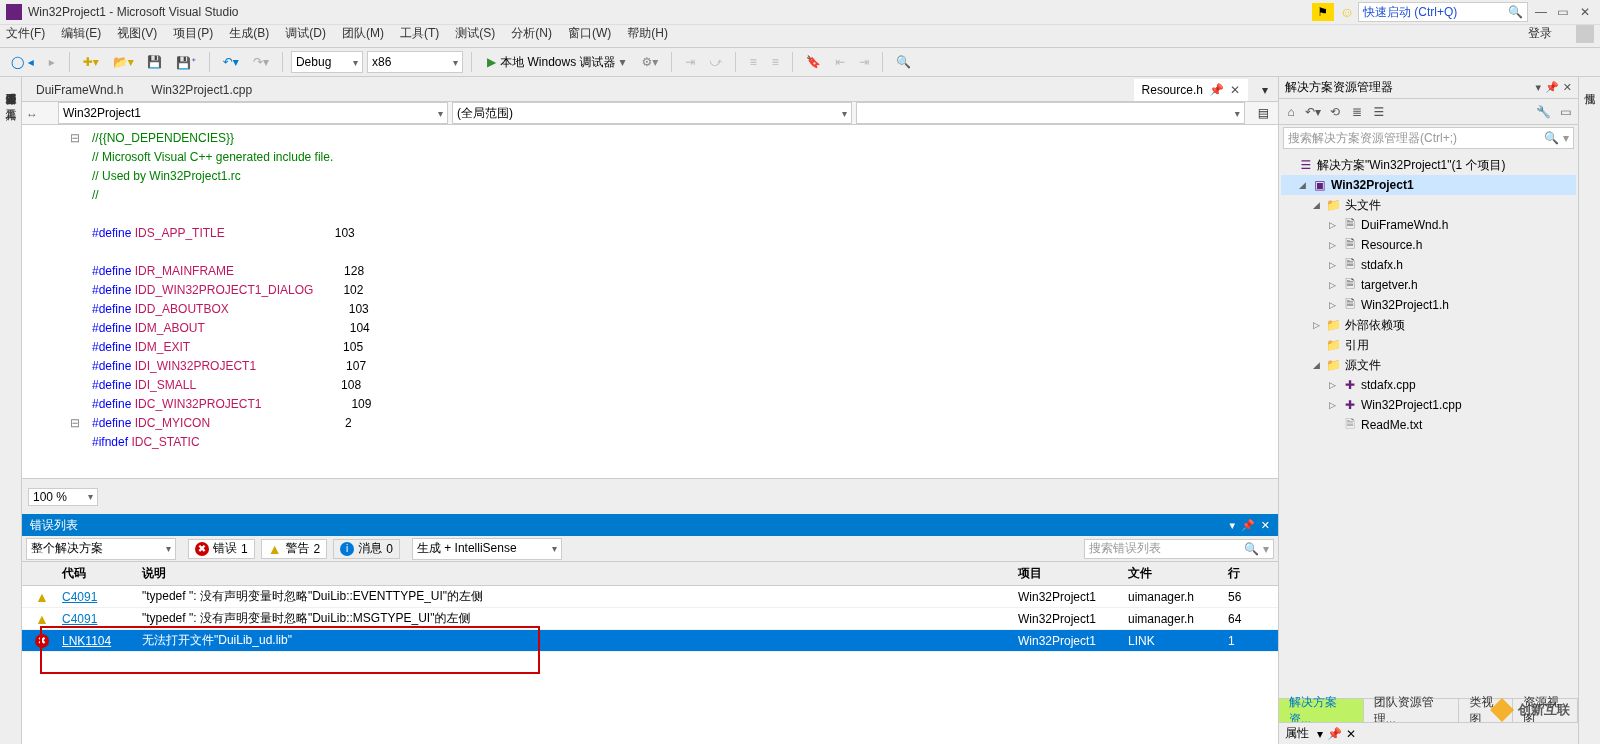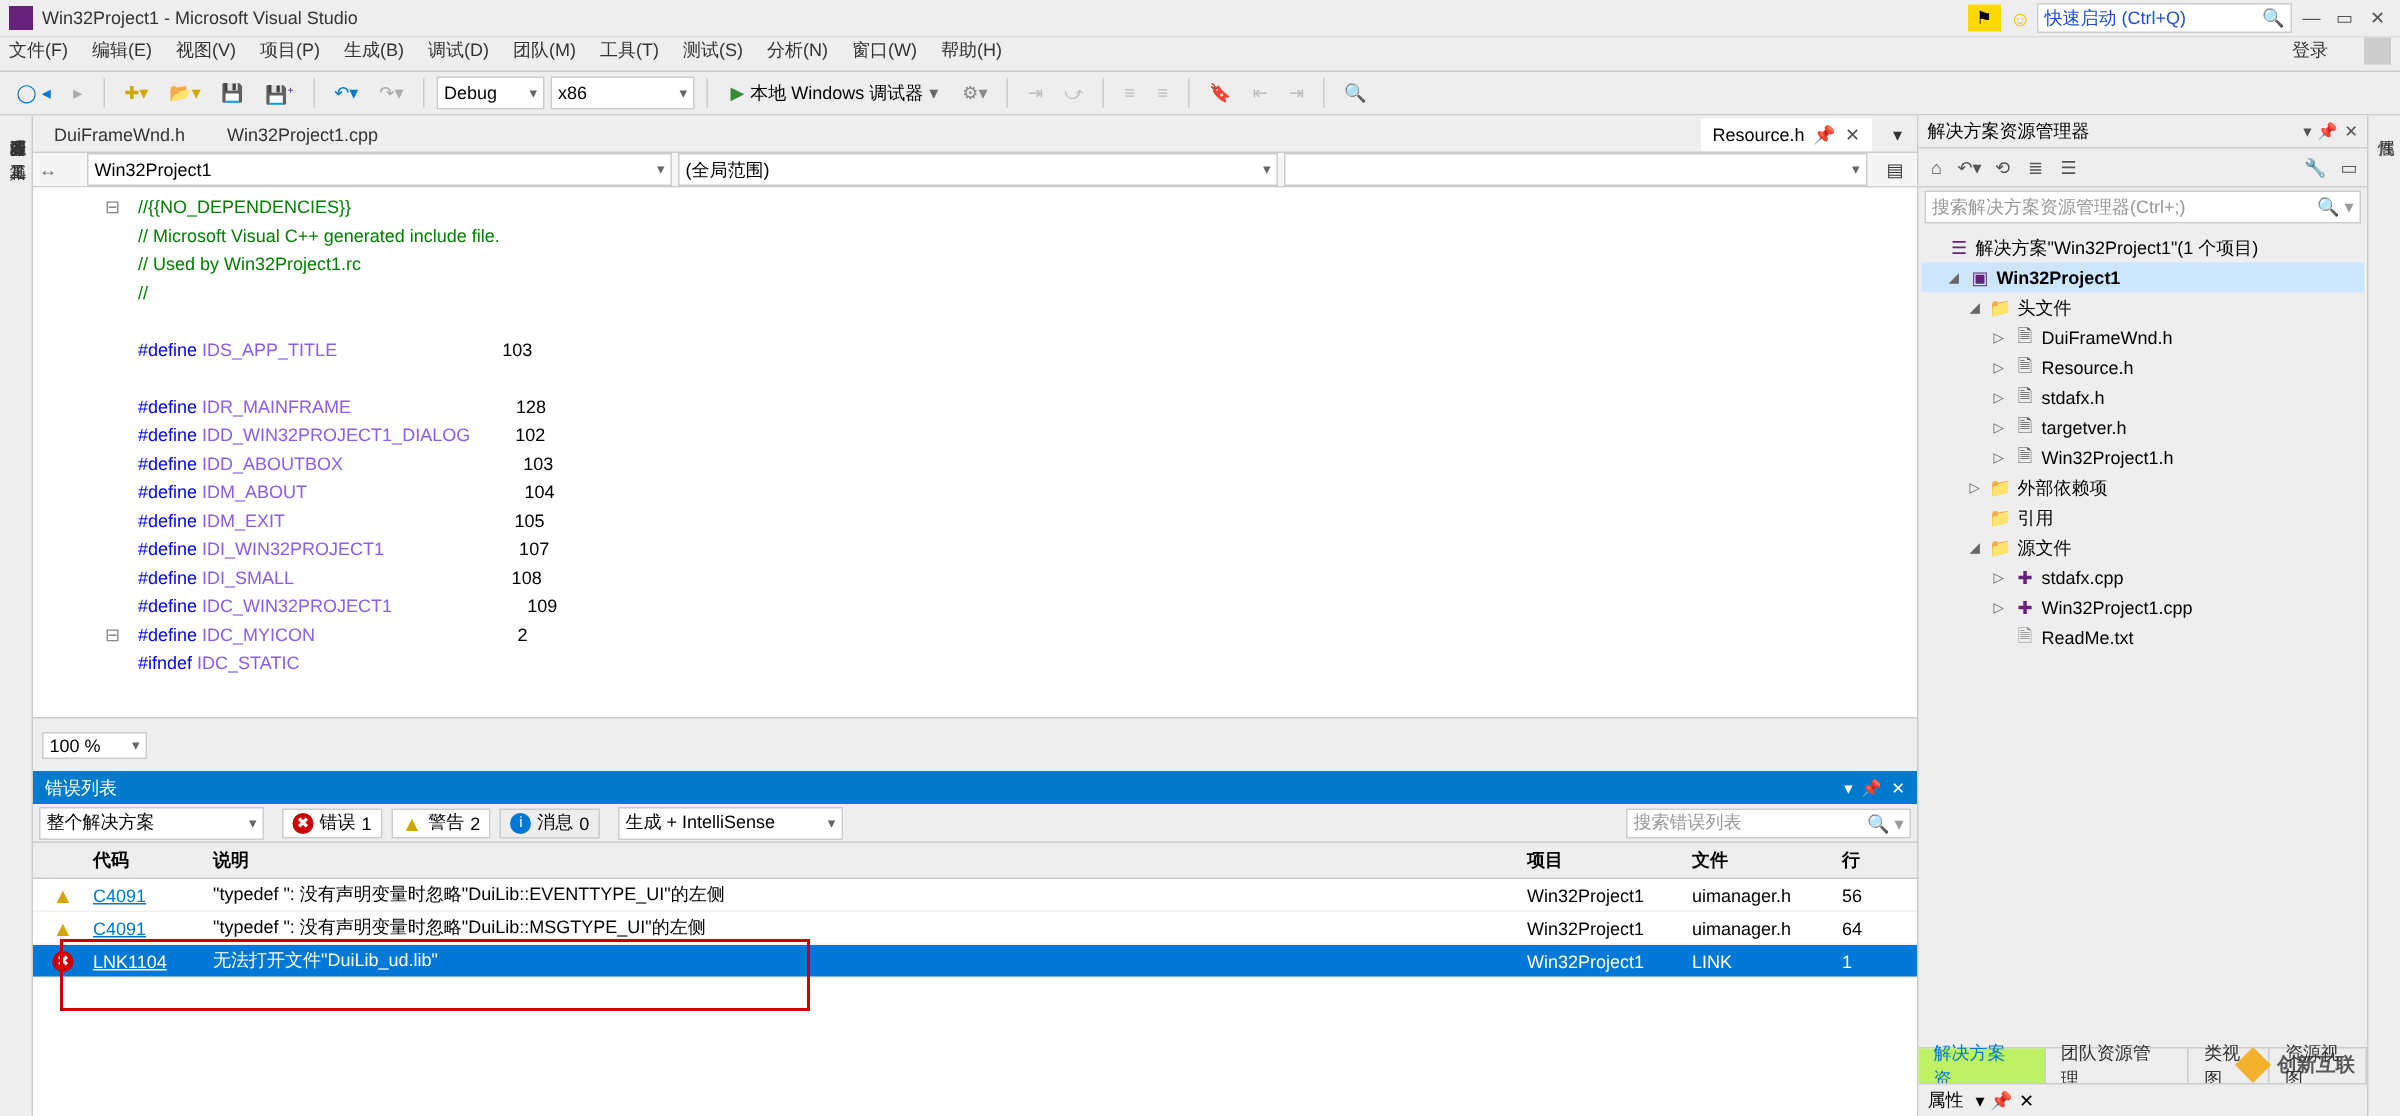--- a/index.html
+++ b/index.html
@@ -35,21 +35,21 @@
 .doc-tabs .close-x { color:#555; }
 .nav-row { height:24px; background:#f5f5f5; border-top:1px solid #ccc; border-bottom:1px solid #ccc; display:flex; align-items:center; padding:0 4px; gap:4px; }
 .nav-row .nav-arrows { width:28px; display:flex; gap:2px; color:#666; }
 .nav-row .combo { flex:1; min-width:0; }
 .editor { flex:1; background:#fff; overflow:auto; position:relative; font-family:Consolas,"Courier New",monospace; font-size:14px; line-height:19px; padding:4px 0 4px 70px; color:#000; }
 .gutter { position:absolute; left:0; top:0; bottom:0; width:60px; background:#fff; }
 .outline { position:absolute; left:48px; top:4px; color:#888; font-size:10px; }
 .outline div { height:19px; }
 .c-green { color:#008000; }
 .c-blue { color:#0000ff; }
-.c-purple { color:#8b5cf6; }
+.c-purple { color:#be185d; }
 .zoom-row { height:36px; background:#eee; border-top:1px solid #ccc; display:flex; align-items:center; padding:0 6px; }
 .zoom-row .combo { min-width:70px; height:18px; }
 .err-panel { background:#eee; display:flex; flex-direction:column; }
 .err-title { height:22px; background:#007acc; color:#fff; display:flex; align-items:center; padding:0 8px; gap:6px; }
 .err-title .spacer { flex:1; }
 .err-title .icon { font-size:11px; }
 .err-toolbar { height:26px; background:#eee; border-bottom:1px solid #ccc; display:flex; align-items:center; padding:0 4px; gap:6px; }
 .pill { display:flex; align-items:center; gap:4px; padding:0 6px; height:20px; border:1px solid #ccc; background:#fff; }
 .pill.gray { background:#eee; }
 .circle-err { width:14px; height:14px; border-radius:50%; background:#c00; color:#fff; display:inline-flex; align-items:center; justify-content:center; font-size:10px; }

